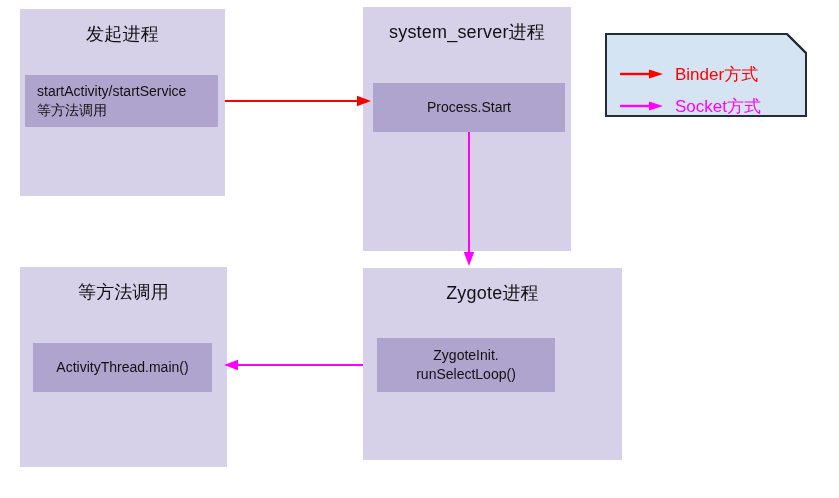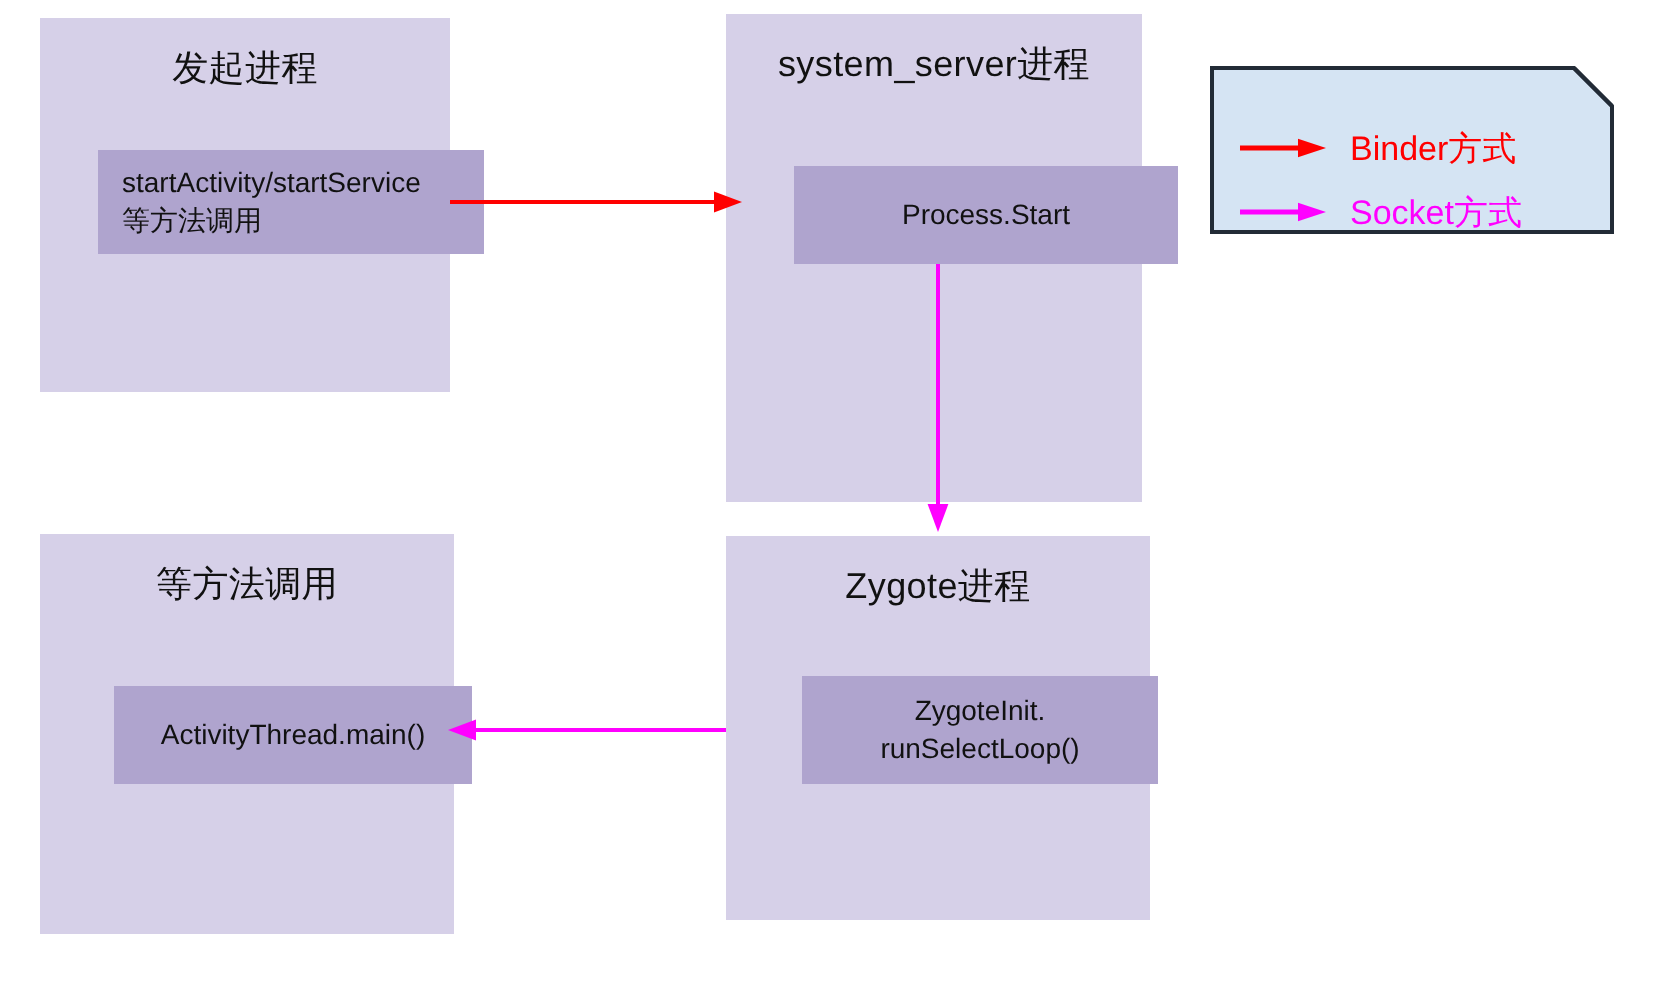--- a/index.html
+++ b/index.html
@@ -28,33 +28,32 @@
   }
   .inner-box {
     position: absolute;
     background: #afa4ce;
     color: #111111;
     font-size: 14px;
     line-height: 19px;
     display: flex;
     flex-direction: column;
     justify-content: center;
-    margin-left: 24px;
   }
   .inner-left   { align-items: flex-start; padding-left: 12px; box-sizing: border-box; }
   .inner-center { align-items: center; text-align: center; }
 
   
   #box-initiator      { left: 20px;  top: 9px;   width: 205px; height: 187px; }
   #box-initiator .inner-box { left: 5px;  top: 66px;  width: 193px; height: 52px; }
   #box-system-server  { left: 363px; top: 7px;   width: 208px; height: 244px; }
   #box-system-server .inner-box { left: 10px; top: 76px;  width: 192px; height: 49px; }
   #box-new-process    { left: 20px;  top: 267px; width: 207px; height: 200px; }
   #box-new-process .inner-box { left: 13px; top: 76px;  width: 179px; height: 49px; justify-content: center; }
-  #box-zygote         { left: 363px; top: 268px; width: 212px; height: 192px; }
+  #box-zygote         { left: 363px; top: 268px; width: 212px; height: 192px; padding-left: 47px; }
   #box-zygote .inner-box { left: 14px; top: 70px;  width: 178px; height: 54px; }
 
   .arrow-layer {
     position: absolute;
     left: 0; top: 0;
     width: 839px; height: 498px;
     pointer-events: none;
   }
 
   

